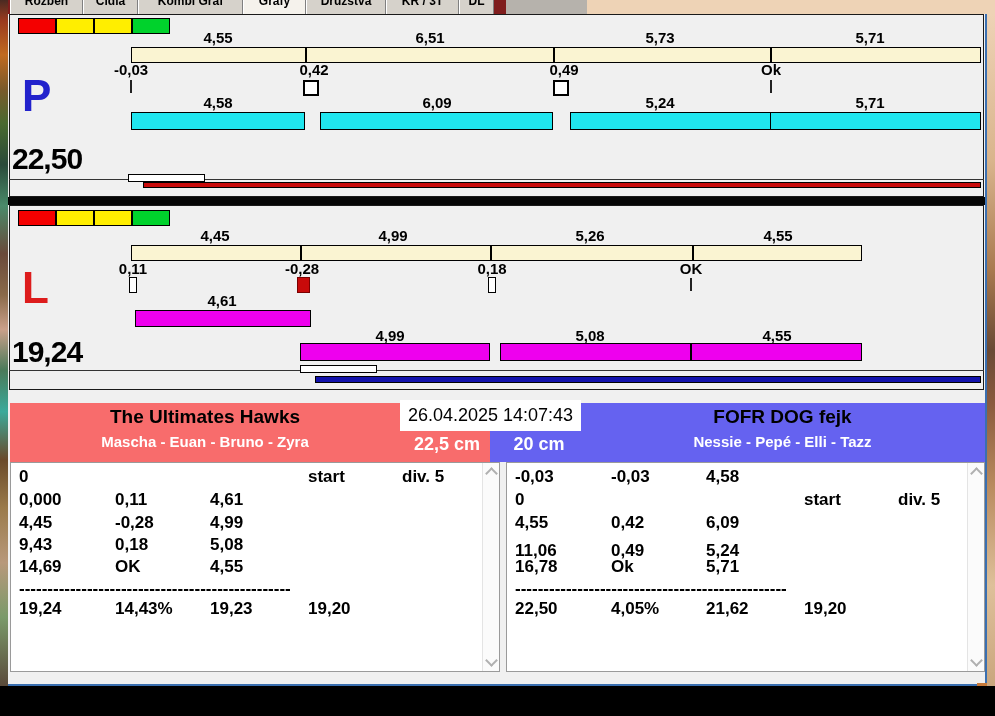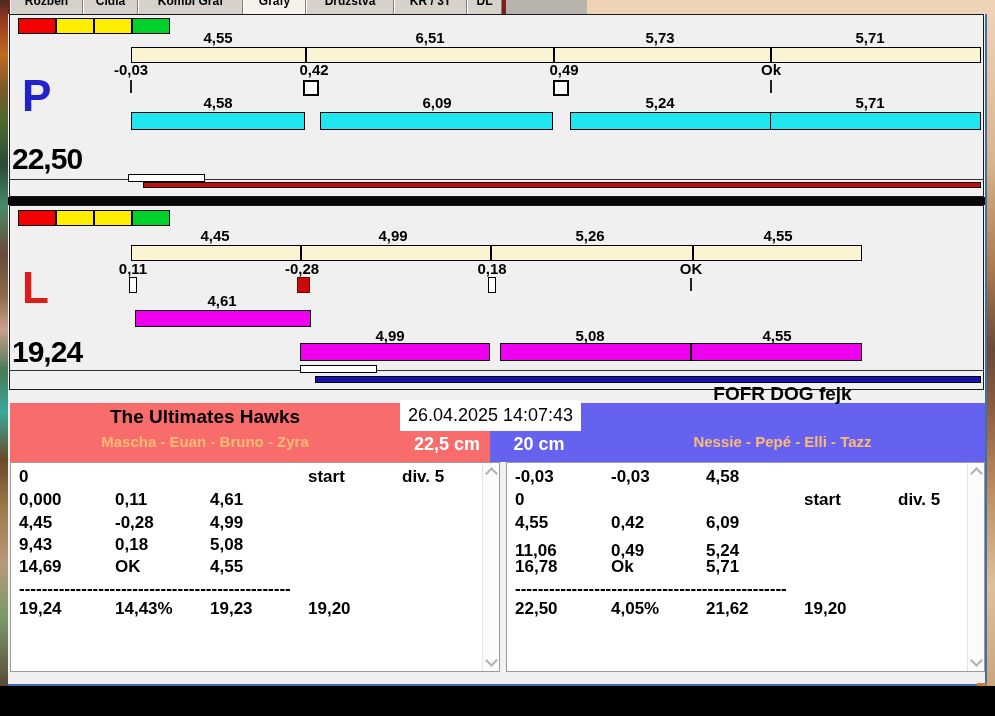--- a/index.html
+++ b/index.html
@@ -40,21 +40,21 @@
   .slot{position:absolute;width:8px;height:16px;background:#fff;border:1px solid #000;box-sizing:border-box;}
   .slot.filled{width:13px;border:1px solid #7a0000;}
   .lane-letter{position:absolute;font-size:44px;font-weight:bold;line-height:40px;}
   .lane-total{position:absolute;font-size:30px;font-weight:bold;letter-spacing:-1px;line-height:32px;}
   .hline{position:absolute;height:1px;background:#333;}
   .marker-box{position:absolute;height:8px;background:#fff;border:1px solid #000;box-sizing:border-box;}
   .progress{position:absolute;border:1px solid #000;box-sizing:border-box;}
   
   .teamhdr{position:absolute;height:59px;}
   .team-name{position:absolute;font-size:19px;font-weight:bold;text-align:center;color:#000;}
-  .team-members{position:absolute;font-size:15px;font-weight:bold;text-align:center;color:#fdba74;}
+  .team-members{position:absolute;font-size:15px;font-weight:bold;text-align:center;color:#ffffff;}
   #datebox{left:400px;top:400px;width:181px;height:31px;background:#fff;text-align:center;
            font-size:18px;line-height:31px;}
   .heightlbl{position:absolute;top:434px;width:90px;text-align:center;font-size:18px;font-weight:bold;color:#fff;}
   
   .listbox{position:absolute;top:462px;height:210px;background:#fff;border:1px solid #9a9a9a;box-sizing:border-box;}
   .trow{position:absolute;left:0;width:100%;height:22px;font-size:17px;font-weight:bold;white-space:nowrap;}
   .cell{position:absolute;white-space:nowrap;}
   .c0{left:8px;}.c1{left:104px;}.c2{left:199px;}.c3{left:297px;}.c4{left:391px;}
   .dashrow{overflow:hidden;letter-spacing:0;}
   .sbar{position:absolute;right:0;top:0;width:16px;height:208px;background:#fbfbfb;border-left:1px solid #e4e4e4;}
@@ -83,21 +83,21 @@
       </div>
     <div class="tab" style="width:55px">
         <span>Čidla</span>
       </div>
     <div class="tab" style="width:105px">
         <span>Kombi Graf</span>
       </div>
     <div class="tab sel" style="width:63px">
         <span>Grafy</span>
       </div>
-    <div class="tab" style="width:88px">
+    <div class="tab" style="width:80px">
         <span>Družstva</span>
       </div>
     <div class="tab" style="width:73px">
         <span>KR / 3T</span>
       </div>
     <div class="tab" style="width:35px">
         <span>DL</span>
       </div>
   </div>
   <div class="abs" id="tab-dark"></div>
@@ -193,21 +193,21 @@
   <div class="hline" style="left:9px;top:370px;width:975px"></div>
   <div class="marker-box" style="left:300px;top:365px;width:77px"></div>
   <div class="progress" style="left: 315px; top: 376px; width: 666px; height: 7px; background: rgb(18, 18, 172);"></div>
 
   <div class="teamhdr" style="left: 10px; top: 403px; width: 480px; background: rgb(248, 108, 108);"></div>
   <div class="teamhdr" style="left: 490px; top: 403px; width: 495px; background: rgb(101, 98, 240);"></div>
 
   <div class="team-name" style="left:10px;top:406px;width:390px">The Ultimates Hawks</div>
   <div class="team-members" style="left:10px;top:433px;width:390px">Mascha - Euan - Bruno - Zyra</div>
 
-  <div class="team-name" style="left:580px;top:383px;width:405px">FOFR DOG fejk</div>
+  <div class="team-name" style="left:580px;top:406px;width:405px">FOFR DOG fejk</div>
   <div class="team-members" style="left:580px;top:433px;width:405px">Nessie - Pepé - Elli - Tazz</div>
 
   <div class="abs" id="datebox">26.04.2025 14:07:43</div>
   <div class="heightlbl" style="left:402px">22,5 cm</div>
   <div class="heightlbl" style="left:494px">20 cm</div>
 
   <div class="listbox" style="left:10px;width:490px">
     <div class="trow" style="top:4px">
       <span class="cell c0">0</span>
       <span class="cell c3">start</span>

